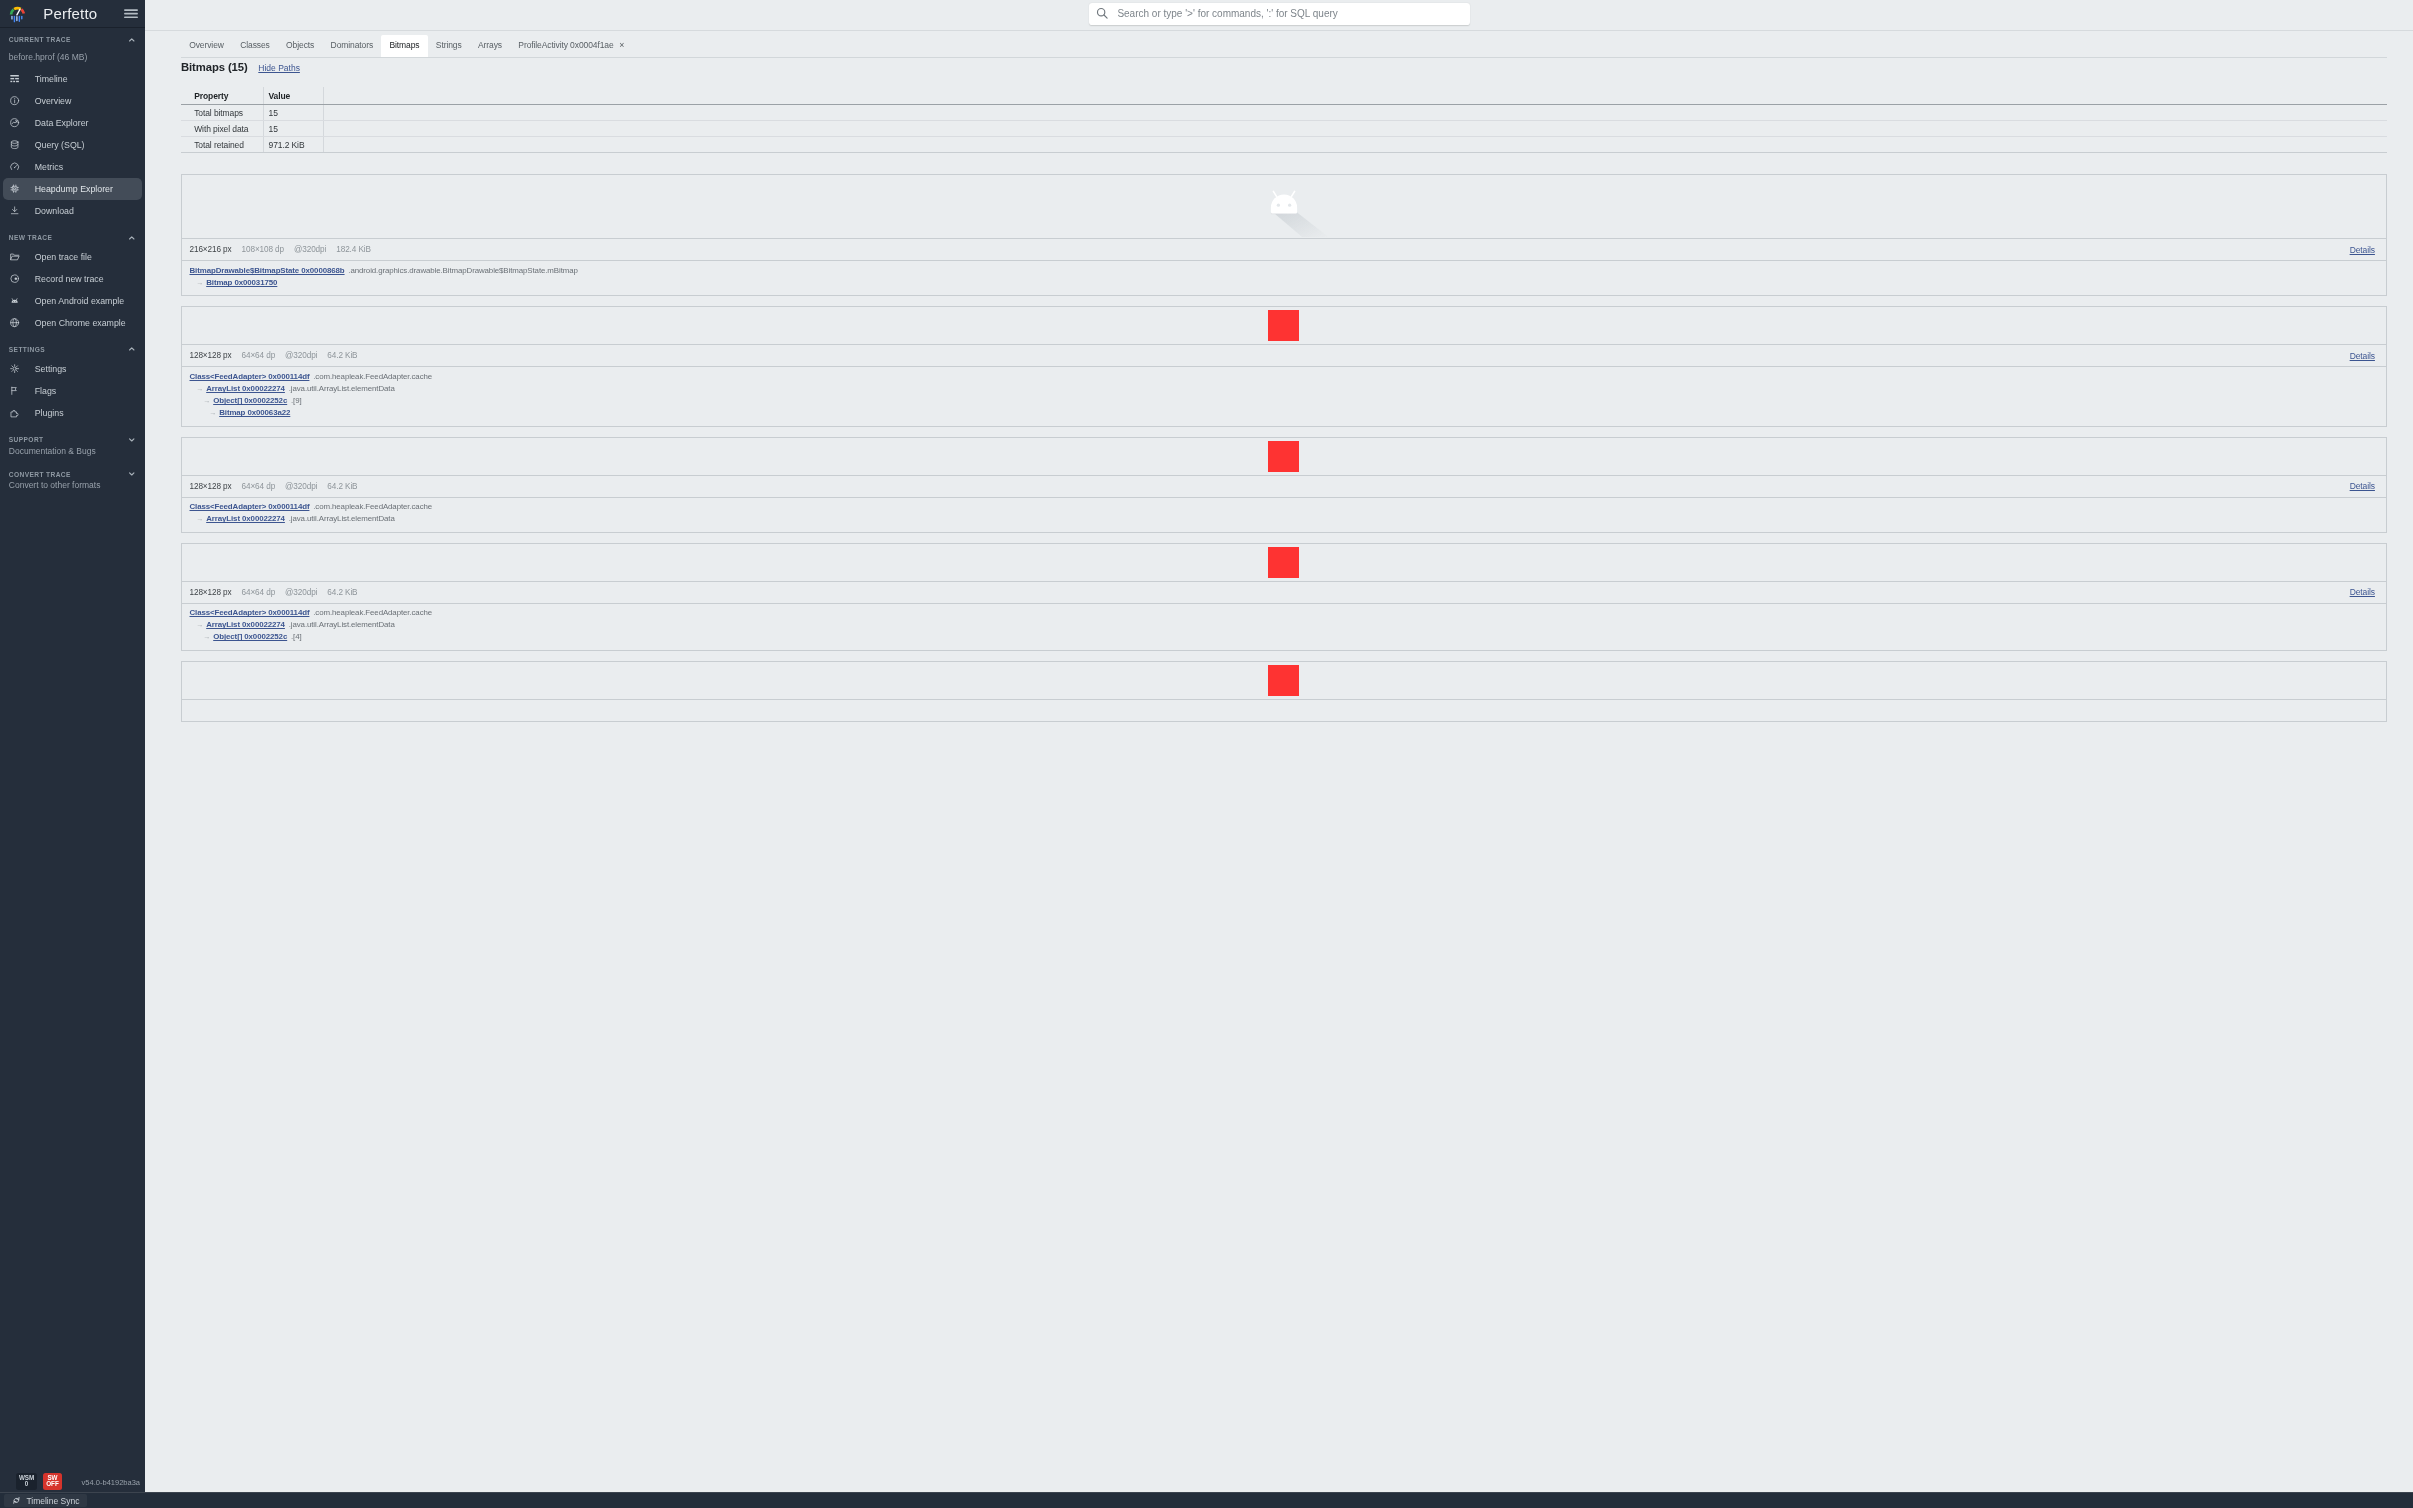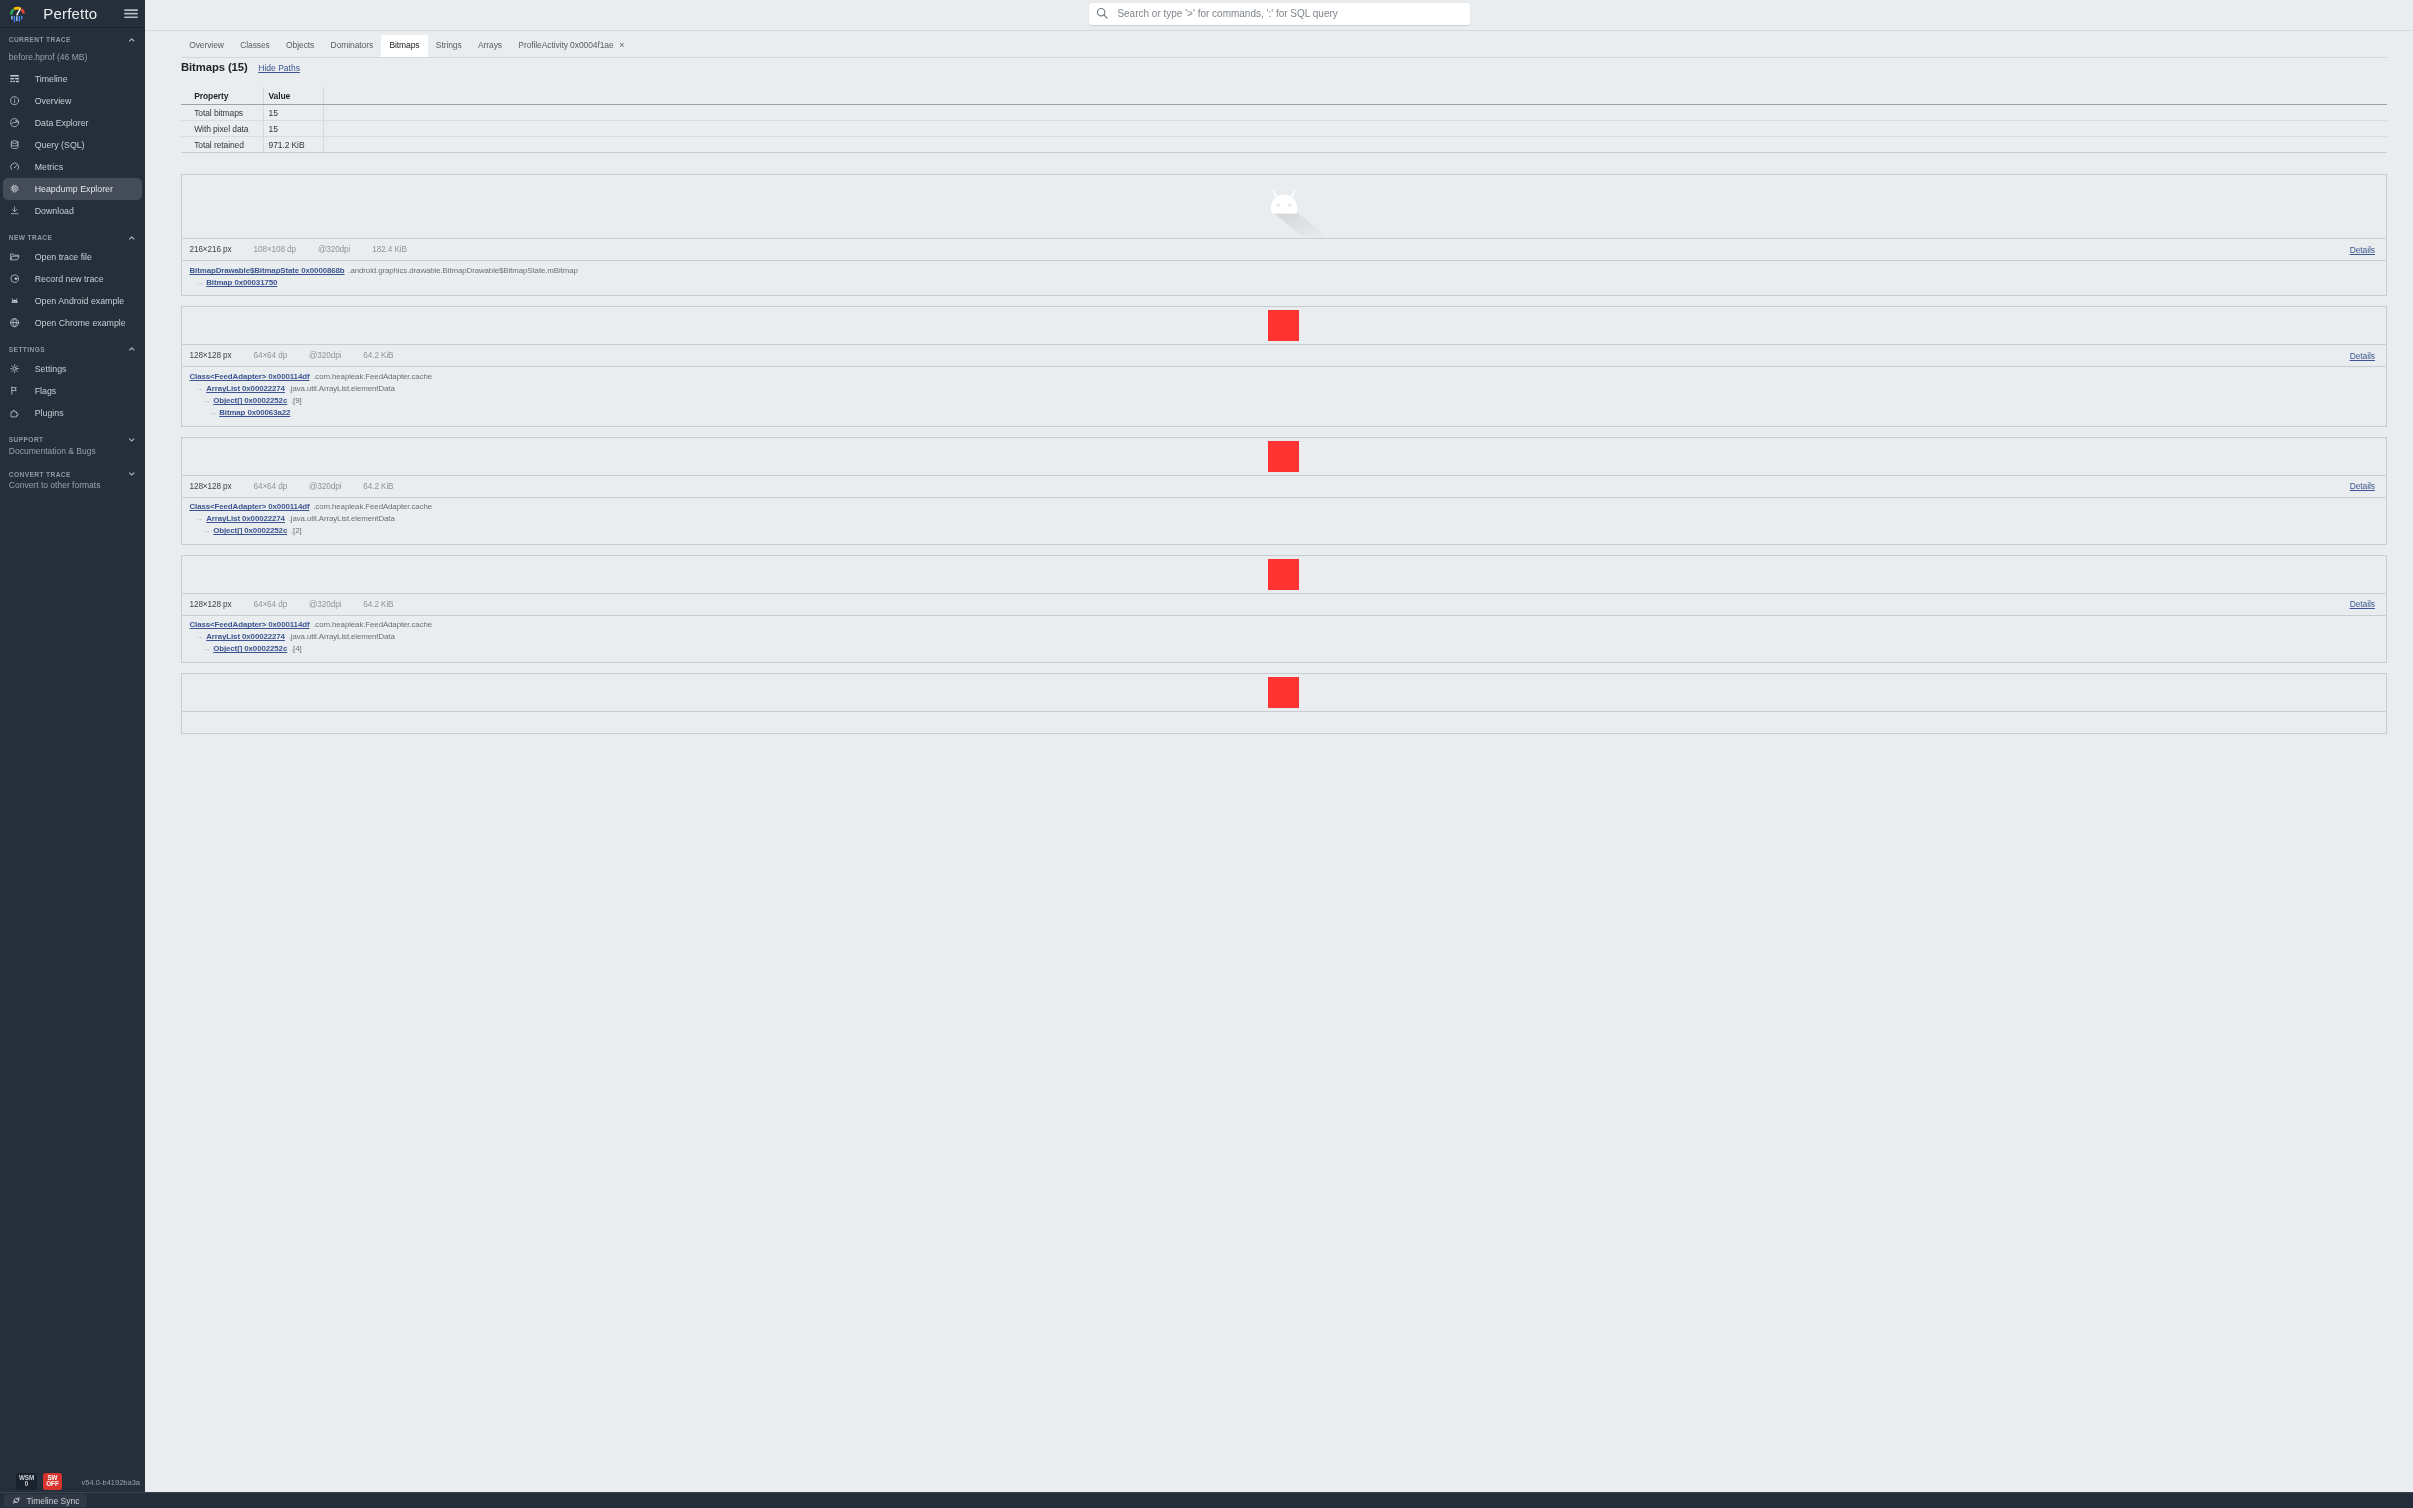--- a/index.html
+++ b/index.html
@@ -81,21 +81,21 @@
     { padding-left:13.2px; border-right:0.6px solid #d4d8dc; }
   table.summary th:nth-child(2), table.summary td:nth-child(2)
     { padding-left:5px; border-right:0.6px solid #d4d8dc; }
 
   .card { border:0.6px solid #c8cdd1; margin-bottom:10px; }
   .card:first-of-type { margin-top:21px; }
   .preview { height:38px; display:flex; align-items:center; justify-content:center;
     border-bottom:0.6px solid #c8cdd1; }
   .preview.tall { height:64px; }
   .red-square { width:31px; height:31px; }
-  .meta-row { height:21px; display:flex; align-items:center; gap:22px;
+  .meta-row { height:21px; display:flex; align-items:center; gap:10px;
     padding:0 10.7px 0 7.5px; font-size:8.2px; letter-spacing:-0.1px; }
   .meta-row .m-dark { color:#3f4448; }
   .meta-row .m-gray { color:#8e959a; }
   .details-link { margin-left:auto; font-size:8.5px; }
   .paths { border-top:0.6px solid #c8cdd1; padding:3.8px 0 6.3px; font-size:7.9px;
     letter-spacing:-0.1px; }
   .path-line { line-height:12px; white-space:nowrap; }
   .path-line .arrow { color:#9aa1a6; margin-right:3.1px; font-size:7.2px; }
   .path-link { color:#3c5590; font-weight:700; text-decoration:underline; cursor:pointer; }
   .path-suffix { color:#6a7076; margin-left:3.8px; }
@@ -475,21 +475,20 @@
           <div class="meta-row">
             <span class="m-dark">128×128 px</span>
             <span class="m-gray">64×64 dp</span>
             <span class="m-gray">@320dpi</span>
             <span class="m-gray">64.2 KiB</span>
             <a class="linkish details-link">Details</a>
           </div>
           <div class="paths">
             <div class="path-line" style="padding-left: 7.5px;"><a class="path-link">Class&lt;FeedAdapter&gt; 0x000114df</a><span class="path-suffix">.com.heapleak.FeedAdapter.cache</span></div>
             <div class="path-line" style="padding-left: 14px;"><span class="arrow">→</span><a class="path-link">ArrayList 0x00022274</a><span class="path-suffix">.java.util.ArrayList.elementData</span></div>
-            <div class="path-line" style="padding-left: 21px;"><span class="arrow">→</span><a class="path-link">Object[] 0x0002252c</a><span class="path-suffix">.[2]</span></div>
           </div>
         </div>
         <div class="card">
           <div class="preview">
             <div class="red-square" style="background: rgb(254, 51, 50);"></div>
           </div>
           <div class="meta-row">
             <span class="m-dark">128×128 px</span>
             <span class="m-gray">64×64 dp</span>
             <span class="m-gray">@320dpi</span>

